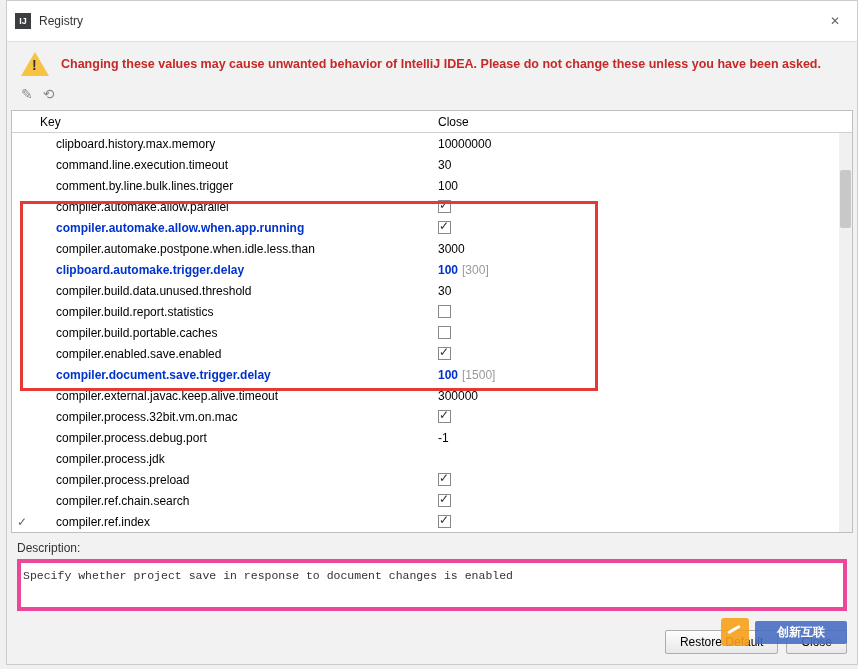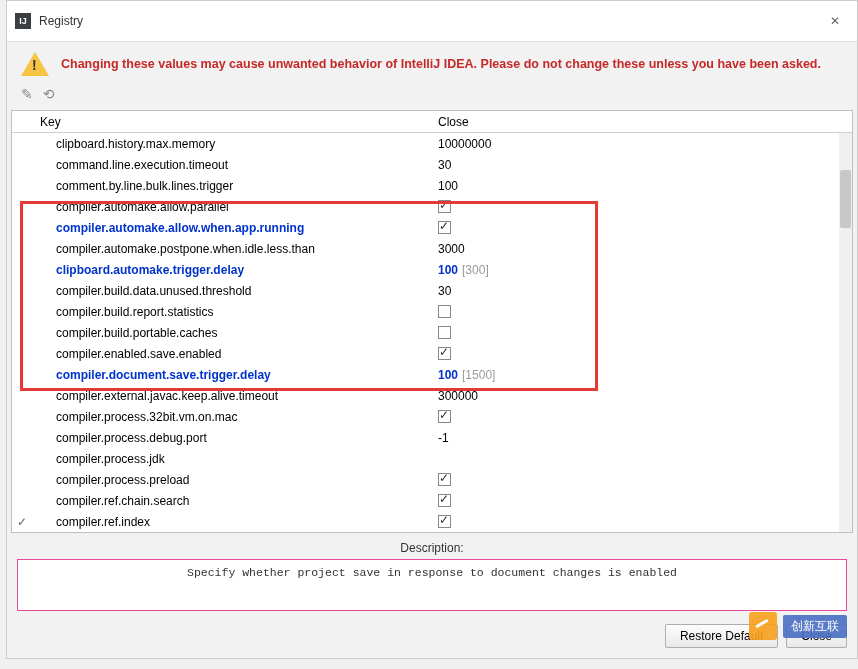--- a/index.html
+++ b/index.html
@@ -121,29 +121,28 @@
       position: absolute;
       border: 3px solid #e53935;
       left: 8px;
       top: 90px;
       width: 578px;
       height: 190px;
       pointer-events: none;
       z-index: 5;
     }
     .desc-section {
-      margin: 8px 10px 1px 10px;
-      text-align: center;
+      margin: 8px 10px 7px 10px;
     }
     .desc-label { color: #333; margin-bottom: 4px; }
     .desc-box {
       background: #fff;
-      border: 1px solid #ec4899;
+      border: 4px solid #ec4899;
       height: 52px;
-      padding: 6px 16px;
+      padding: 6px 2px;
       font-family: "Courier New", monospace;
       font-size: 11.5px;
       color: #333;
     }
     .button-bar {
       display: flex;
       justify-content: flex-end;
       padding: 12px 10px 10px 10px;
       gap: 8px;
     }
@@ -191,23 +190,23 @@
       position: absolute;
       left: 6px; top: 10px;
       width: 14px; height: 3px;
       background: #fff;
       border-radius: 2px;
       transform: rotate(-30deg);
     }
     .watermark-text {
       background: #4a6fc3;
       color: #fff;
-      padding: 3px 8px;
-      font-size: 12px;
-      font-weight: normal;
+      padding: 3px 22px;
+      font-size: 12px;
+      font-weight: bold;
       border-radius: 2px;
     }
   </style>
 </head>
 <body>
 
 <div class="dialog">
 
   <div class="titlebar">
     <div class="app-icon">IJ</div>

